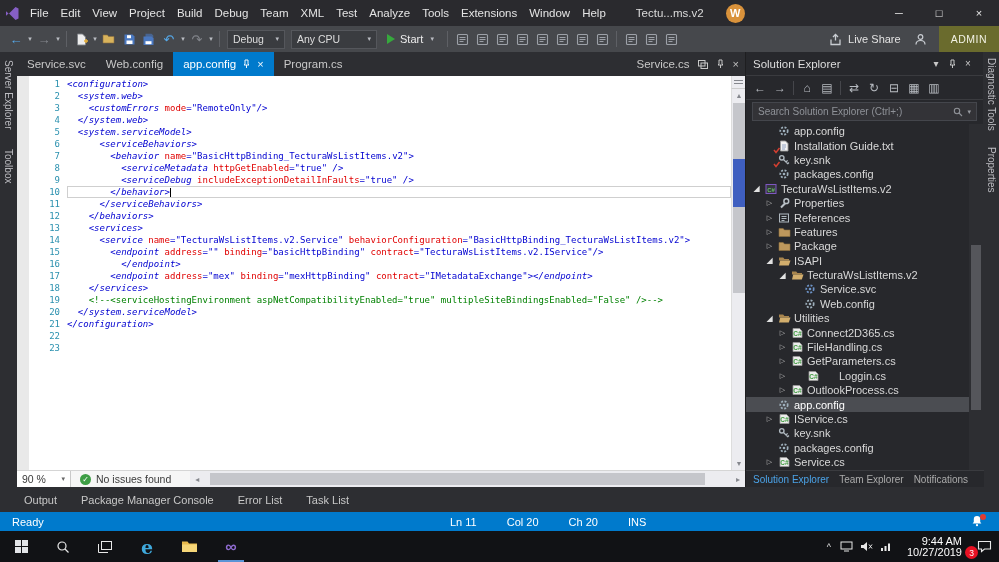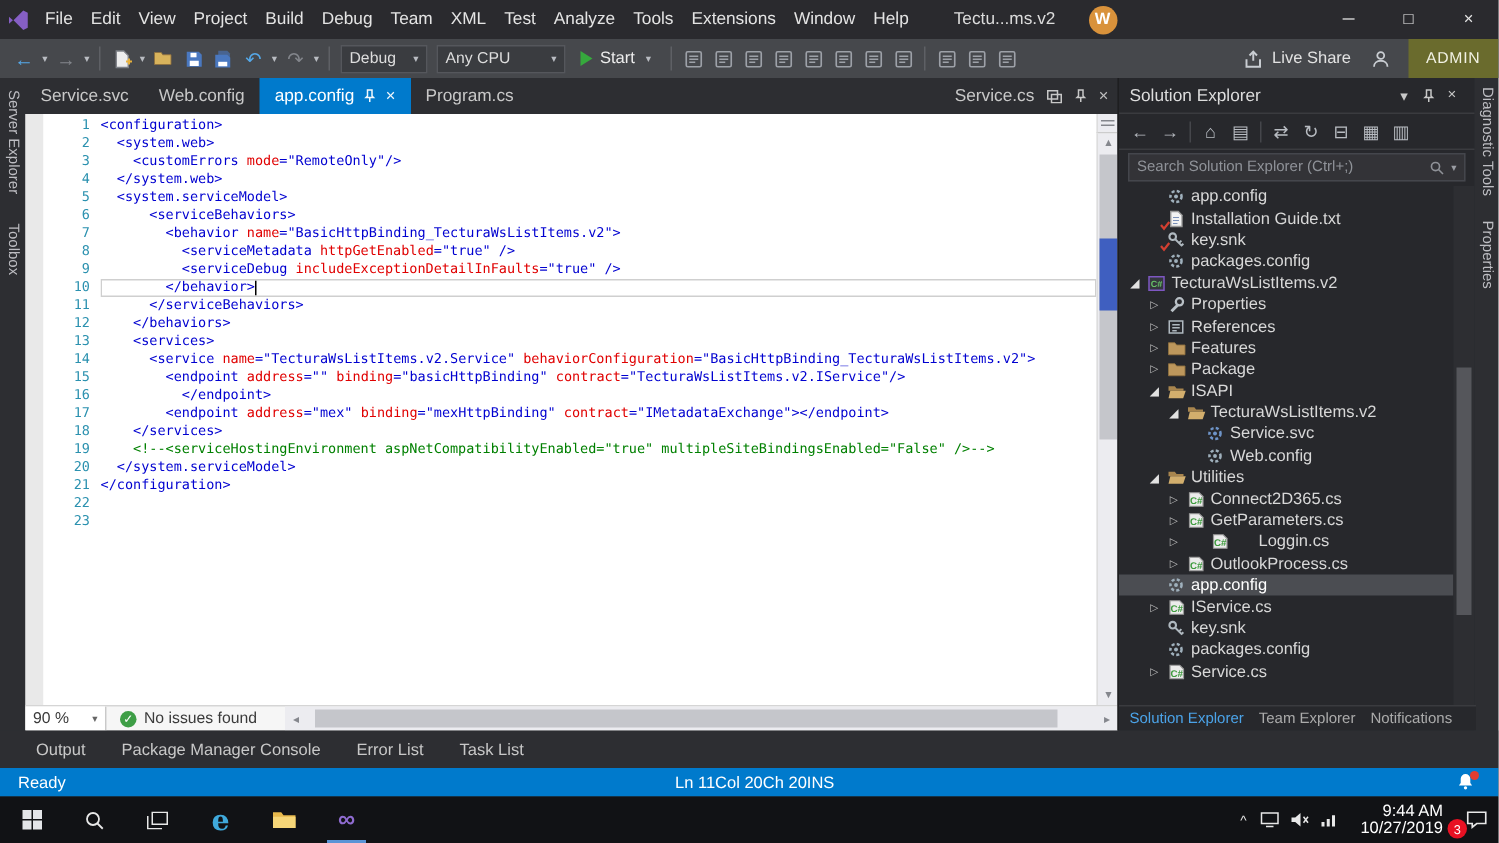--- a/index.html
+++ b/index.html
@@ -51,21 +51,21 @@
 
   
   .editor{position:absolute;left:17px;top:76px;width:728px;height:411px;background:#fff;}
   .bp-margin{position:absolute;left:0;top:0;width:12px;height:394px;background:#E9E9E9;}
   .gutter{position:absolute;left:12px;top:0;width:38px;height:394px;background:#fff;color:var(--line-number);font:9px "DejaVu Sans Mono",monospace;text-align:right;padding:2px 7px 0 0;}
   .gutter .ln{height:12px;line-height:12px;}
   .code{position:absolute;left:50px;top:0;right:14px;height:394px;overflow:hidden;font:9px "DejaVu Sans Mono",monospace;color:#000;padding-top:2px;}
   .cl{height:12px;line-height:12px;white-space:pre;}
   .cl.active{outline:1px solid #CFCFCF;outline-offset:-1px;}
   .caret-i{display:inline-block;width:1px;height:10px;background:#000;vertical-align:middle;}
-  .tk-tag{color:var(--syntax-tag);}
+  .tk-tag{color:var(--syntax-tag);font-style:italic;}
   .tk-attr{color:var(--syntax-attr);}
   .tk-val{color:var(--syntax-val);}
   .tk-comment{color:var(--syntax-comment);}
   .grip{position:absolute;right:0;top:0;width:14px;height:13px;background:#ECECF0;border-left:1px solid #DDD;border-bottom:1px solid #CCC;}
   .grip-lines{margin:4px 2px 0 2px;border-top:1px solid #85878D;border-bottom:1px solid #85878D;height:4px;}
   .vscroll{position:absolute;right:0;top:13px;width:14px;height:381px;background:#ECECF0;border-left:1px solid #DDD;}
   .varrow{position:absolute;left:0;width:14px;height:13px;display:flex;align-items:center;justify-content:center;font-size:7px;color:#85878D;}
   .vthumb{position:absolute;left:1px;top:14px;width:12px;height:190px;background:#C5C6CB;}
   .vmark{position:absolute;left:1px;top:70px;width:12px;height:48px;background:#3F5FC0;}
   .ebottom{position:absolute;left:0;bottom:0;width:728px;height:17px;background:#F6F6F6;border-top:1px solid #D5D5D5;display:flex;align-items:center;font-size:10.5px;color:#3A3A3A;}
@@ -102,21 +102,21 @@
   .se-tabs{position:absolute;left:0;bottom:0;width:238px;height:17px;display:flex;align-items:center;gap:10px;padding:0 7px;font-size:10px;background:#27282C;border-top:1px solid #3A3B3F;}
   .se-tab{color:#ABABAB;white-space:nowrap;}
   .se-tab.active{color:#4BA3E8;}
 
   
   .bottom-tabs{position:absolute;left:0;top:487px;width:999px;height:25px;display:flex;align-items:center;gap:24px;padding:0 24px;font-size:11px;color:#C8C8C8;background:#2D2E32;}
 
   
   .statusbar{position:absolute;left:0;top:512px;width:999px;height:19px;background:var(--accent);color:#fff;font-size:11px;display:flex;align-items:center;}
   .sb-ready{margin-left:12px;}
-  .sb-pos{position:absolute;left:450px;display:flex;text-align:right;}
+  .sb-pos{position:absolute;left:450px;display:flex;gap:30px;text-align:right;}
   .sb-icon{position:absolute;right:16px;top:3px;}
   .sb-dot{position:absolute;right:13px;top:2px;width:6px;height:6px;border-radius:50%;background:#E03C31;}
 
   
   .taskbar{position:absolute;left:0;top:531px;width:999px;height:31px;background:#111215;display:flex;align-items:center;}
   .tb-item{width:42px;height:31px;display:flex;align-items:center;justify-content:center;position:relative;}
   .start-grid{display:grid;grid-template-columns:6px 6px;grid-template-rows:6px 6px;gap:1px;}
   .start-grid div{background:#E3E5E8;}
   .edge-e{font-size:19px;font-weight:bold;color:#3FA9DC;font-family:"DejaVu Serif",serif;}
   .vs-inf{font-size:16px;font-weight:bold;color:#8F6BD0;}
@@ -627,20 +627,30 @@
         <span class="tlabel">Connect2D365.cs</span>
       </div>
       <div class="trow" style="padding-left: 30px;">
         <span class="exp">▷</span>
         <span class="ticon">
           <svg width="13" height="12" viewBox="0 0 13 12">
             <path d="M2 1.5h6.5L11 4v6.5H2z" fill="#ECECEC" stroke="#999" stroke-width="0.8"></path>
             <text x="6.5" y="9" font-size="6.5" font-weight="bold" fill="#3E9B3E" text-anchor="middle" font-family="Liberation Sans,sans-serif">C#</text>
           </svg>
         </span>
+        <span class="tlabel">FileHandling.cs</span>
+      </div>
+      <div class="trow" style="padding-left: 30px;">
+        <span class="exp">▷</span>
+        <span class="ticon">
+          <svg width="13" height="12" viewBox="0 0 13 12">
+            <path d="M2 1.5h6.5L11 4v6.5H2z" fill="#ECECEC" stroke="#999" stroke-width="0.8"></path>
+            <text x="6.5" y="9" font-size="6.5" font-weight="bold" fill="#3E9B3E" text-anchor="middle" font-family="Liberation Sans,sans-serif">C#</text>
+          </svg>
+        </span>
         <span class="tlabel">GetParameters.cs</span>
       </div>
       <div class="trow" style="padding-left: 30px; gap: 16px;">
         <span class="exp">▷</span>
         <span class="ticon">
           <svg width="13" height="12" viewBox="0 0 13 12">
             <path d="M2 1.5h6.5L11 4v6.5H2z" fill="#ECECEC" stroke="#999" stroke-width="0.8"></path>
             <text x="6.5" y="9" font-size="6.5" font-weight="bold" fill="#3E9B3E" text-anchor="middle" font-family="Liberation Sans,sans-serif">C#</text>
           </svg>
         </span>

